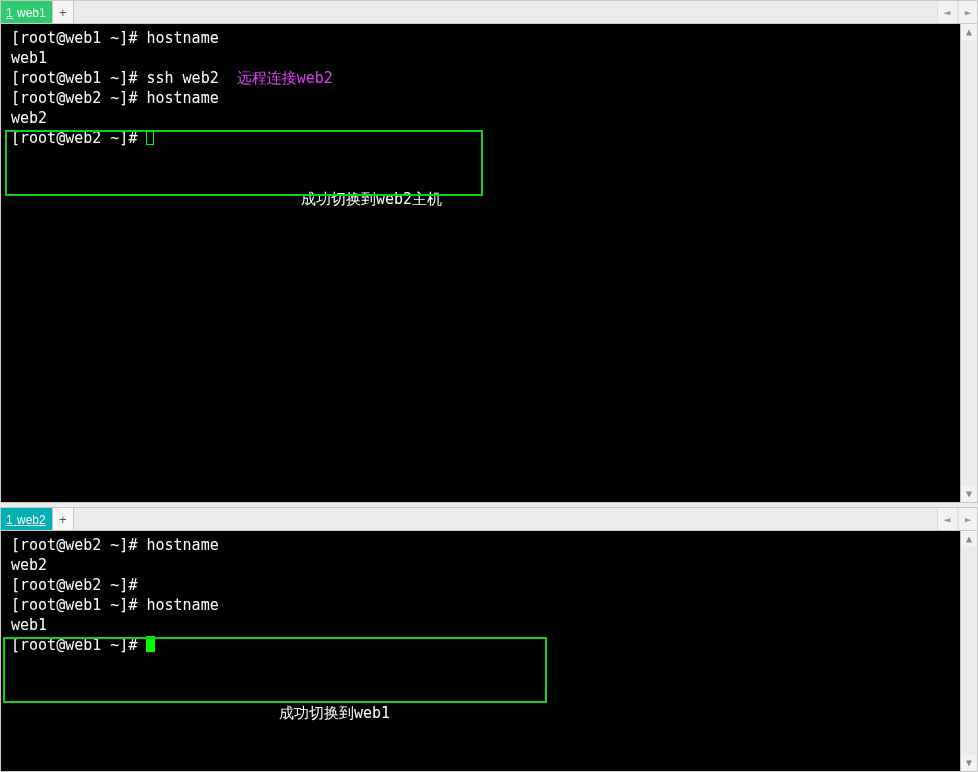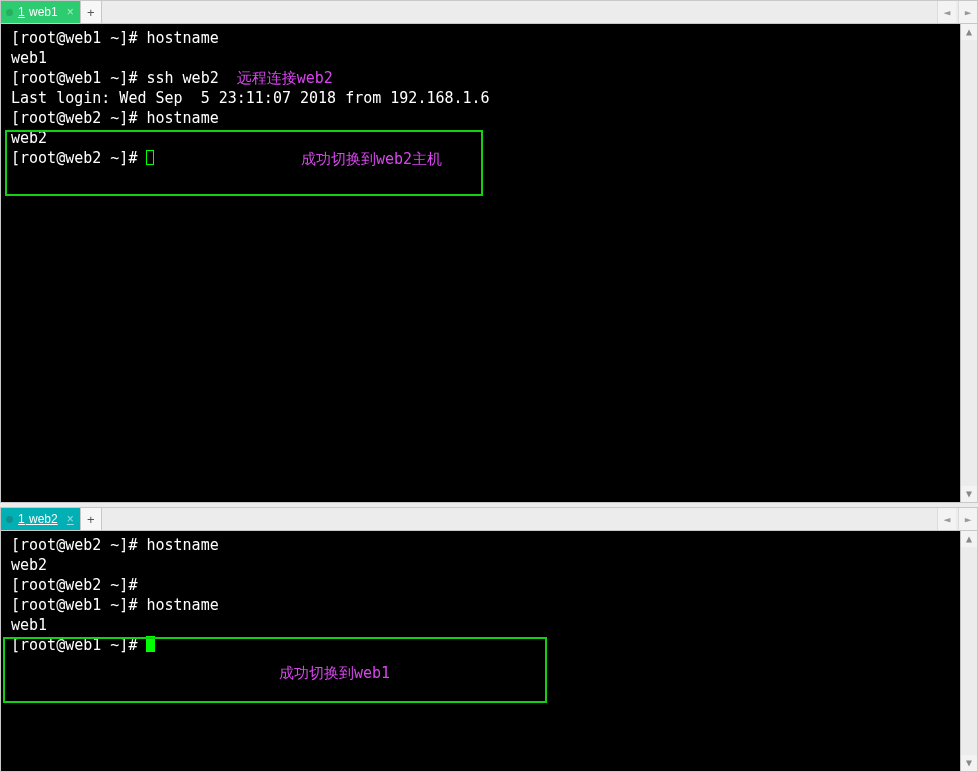--- a/index.html
+++ b/index.html
@@ -28,20 +28,21 @@
     display: flex;
     align-items: center;
     padding: 0 6px 0 5px;
     gap: 5px;
     font-size: 12px;
     font-family: sans-serif;
     border-right: 1px solid #c8c8c8;
     color: #222;
     white-space: nowrap;
     cursor: pointer;
+    flex-direction: column;
   }
   .tab.active-green { background: #2ecc71; color: #fff; }
   .tab.active-teal  { background: #00b0b5; color: #fff; text-decoration: underline; }
   .tab .dot {
     width: 7px; height: 7px; border-radius: 50%;
     background: #27ae60;
     display: inline-block;
   }
   .tab.active-teal .dot { background: #0f8f92; }
   .tab .num { text-decoration: underline; margin-right:1px;}
@@ -85,21 +86,21 @@
     color: #fff;
     padding: 4px 6px 4px 10px;
     line-height: 20px;
     letter-spacing: 0;
     position: relative;
     overflow: hidden;
     box-sizing: border-box;
   }
   .terminal .line { white-space: pre; }
   .annotation-red { color: #d946ef; }
-  .annotation-green { color: #d946ef; }
+  .annotation-green { color: #ffffff; margin-top: 40px; }
   .cursor-block {
     display:inline-block;
     width: 9px; height: 16px;
     background: #00ff00;
     vertical-align: -2px;
   }
   .cursor-outline {
     display:inline-block;
     width: 8px; height: 15px;
     border: 1px solid #00ff00;
@@ -144,21 +145,20 @@
     <div class="tabbar-scroll">
       <div class="scroll-btn">◄</div>
       <div class="scroll-btn">►</div>
     </div>
   </div>
 
   <div class="terminal" style="height:478px;">
     <div class="line"><span>[root@web1 ~]# </span><span>hostname</span></div>
     <div class="line">web1</div>
     <div class="line"><span>[root@web1 ~]# </span><span>ssh web2</span>  <span class="annotation-red">远程连接web2</span></div>
-    <div class="line">Last login: Wed Sep  5 23:11:07 2018 from 192.168.1.6</div>
     <div class="line"><span>[root@web2 ~]# </span><span>hostname</span></div>
     <div class="line">web2</div>
     <div class="line"><span>[root@web2 ~]# </span><span class="cursor-outline"></span></div>
 
     <div class="annotation-green" style="position:absolute; left:300px; top:125px;">成功切换到web2主机</div>
 
     <div class="highlight-box" style="left:4px; top:106px; width:474px; height:62px;"></div>
 
     <div class="vscroll" style="height:100%; display:flex; flex-direction:column;">
       <div class="arrow">▲</div>

